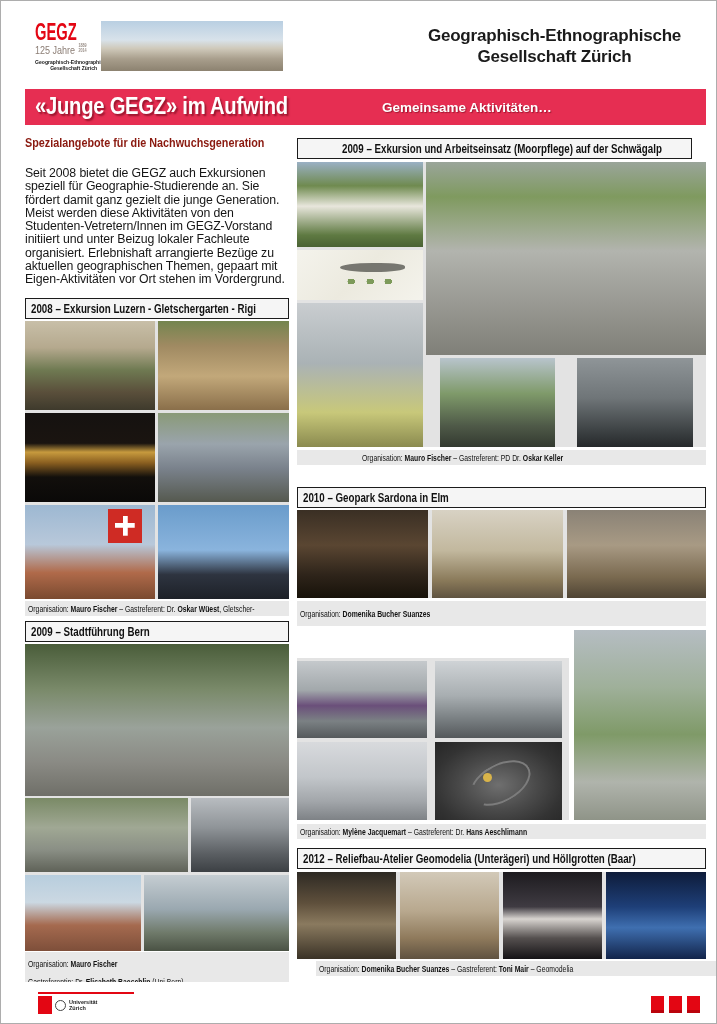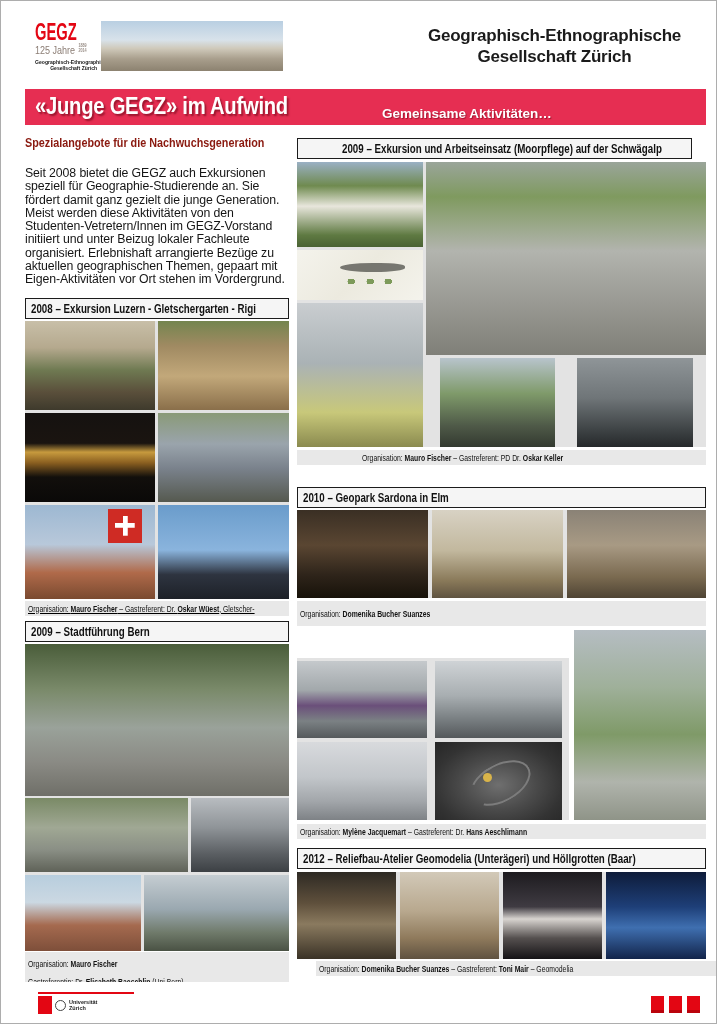--- a/index.html
+++ b/index.html
@@ -105,42 +105,42 @@
 
   <div class="abs ph g-pano" style="left:100px;top:20px;width:182px;height:50px;"></div>
 
   <div class="abs hdr-title" style="left:402px;top:24px;width:303px;">
     <div>Geographisch-Ethnographische</div>
     <div>Gesellschaft Zürich</div>
   </div>
 
   <div class="abs banner" style="left:24px;top:88px;width:681px;height:36px;">
     <div class="abs banner-title" style="left:10px;top:4px;">«Junge GEGZ» im Aufwind</div>
-    <div class="abs tag" style="left:357px;top:17px;">Gemeinsame Aktivitäten…</div>
+    <div class="abs tag" style="left:357px;top:11px;">Gemeinsame Aktivitäten…</div>
   </div>
 
   <div class="abs intro-heading" style="left:24px;top:134px;width:264px;">
     <span>Spezialangebote für die Nachwuchsgeneration</span>
   </div>
   <div class="abs intro-body" style="left:24px;top:166px;width:264px;">Seit 2008 bietet die GEGZ auch Exkursionen speziell für Geographie-Studierende an. Sie fördert damit ganz gezielt die junge Generation. Meist werden diese Aktivitäten von den Studenten-Vetretern/Innen im GEGZ-Vorstand initiiert und unter Beizug lokaler Fachleute organisiert. Erlebnishaft arrangierte Bezüge zu aktuellen geographischen Themen, gepaart mit Eigen-Aktivitäten vor Ort stehen im Vordergrund.</div>
 
   <div class="abs hdr-box" style="left:24px;top:297px;width:264px;height:21px;">
     <span>2008 – Exkursion Luzern - Gletschergarten - Rigi</span>
   </div>
 
   <div class="abs mosaic" style="left:24px;top:320px;width:264px;height:278px;">
     <div class="ph g-tent" style="left:0px;top:0px;width:130px;height:89px;"></div>
     <div class="ph g-sand" style="left:133px;top:0px;width:131px;height:89px;"></div>
     <div class="ph g-diorama" style="left:0px;top:92px;width:130px;height:89px;"></div>
     <div class="ph g-group08" style="left:133px;top:92px;width:131px;height:89px;"></div>
     <div class="ph g-boat" style="left:0px;top:184px;width:130px;height:94px;"></div>
     <div class="ph g-duo" style="left:133px;top:184px;width:131px;height:94px;"></div>
   </div>
 
-  <div class="abs cap" style="left:24px;top:600px;width:264px;height:15px;text-decoration:underline;">
+  <div class="abs cap" style="left:24px;top:600px;width:264px;height:15px;">
     <span class="capline">
       <span>Organisation: </span><b>Mauro Fischer</b><span> – Gastreferent: Dr. </span><b>Oskar Wüest</b><span>, Gletscher-</span>
     </span>
   </div>
 
   <div class="abs hdr-box" style="left:24px;top:620px;width:264px;height:21px;">
     <span>2009 – Stadtführung Bern</span>
   </div>
 
   <div class="abs mosaic" style="left:24px;top:643px;width:264px;height:307px;">

